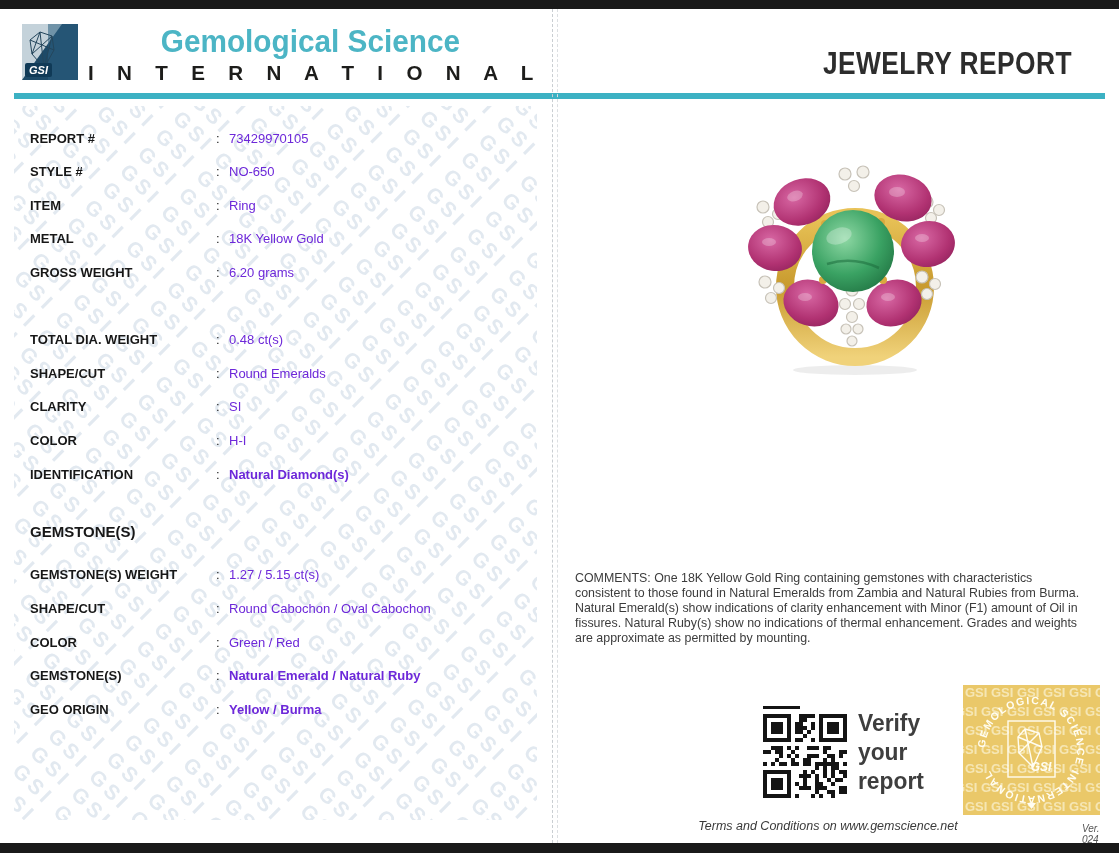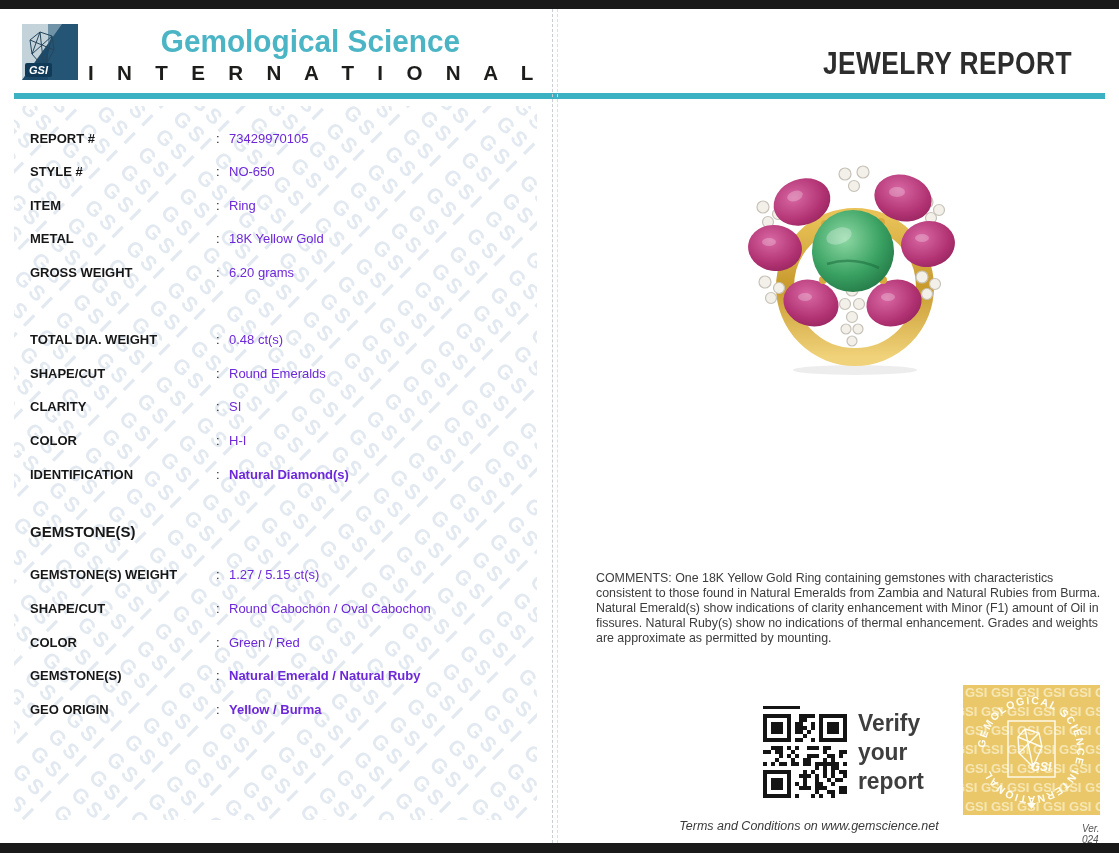--- a/index.html
+++ b/index.html
@@ -37,28 +37,28 @@
   .frow{height:33.6px;display:flex;align-items:flex-end;font-size:13px;}
   .fgap{height:33.6px;}
   .fheader{height:33.6px;display:flex;align-items:center;font-size:15px;font-weight:bold;color:#171717;}
   .flabel{width:186px;font-weight:bold;color:#171717;flex:none;}
   .fcolon{width:6px;margin-right:7px;flex:none;color:#1f1f1f;}
   .fvalue{color:#6d28d9;}
   .fvalue.bold{font-weight:bold;margin-top:32px;}
 
   
   .ring{position:absolute;left:735px;top:152px;width:240px;height:228px;}
-  .comments{position:absolute;left:596px;top:571px;width:510px;font-size:12.4px;line-height:14.9px;
+  .comments{position:absolute;left:575px;top:571px;width:510px;font-size:12.4px;line-height:14.9px;
             color:#3c3c3c;}
   .qr-tick{position:absolute;left:763px;top:706px;width:37px;height:3px;background:#141414;}
   .qr{position:absolute;left:763px;top:714px;width:84px;height:84px;}
   .verify{position:absolute;left:858px;top:708px;font-size:24px;line-height:29px;color:#3e3e3e;
           font-weight:600;transform:scaleX(0.95);transform-origin:left top;}
   .stamp{position:absolute;left:963px;top:685px;width:137px;height:130px;}
-  .terms{position:absolute;left:559px;top:819px;width:500px;text-align:center;
+  .terms{position:absolute;left:578px;top:819px;width:500px;text-align:center;
          font-size:12.5px;font-style:italic;color:#3a3a3a;}
   .version{position:absolute;left:1082px;top:823px;font-size:10px;color:#555;font-style:italic;}
 </style>
 </head>
 <body>
 
 <div class="page">
 
   <div class="bar top"></div>
 

